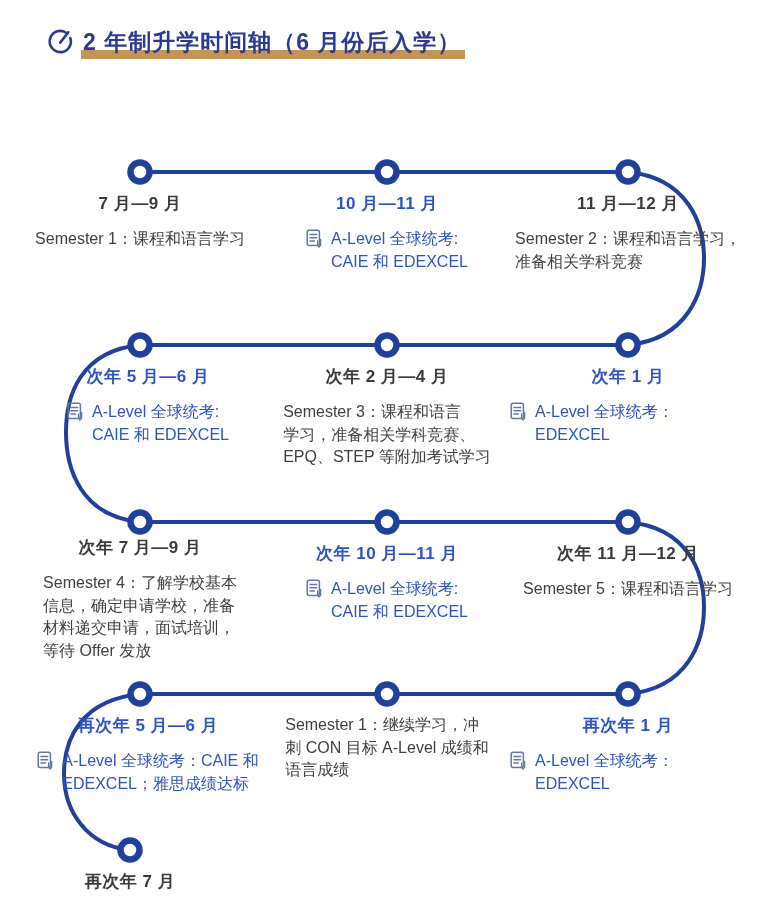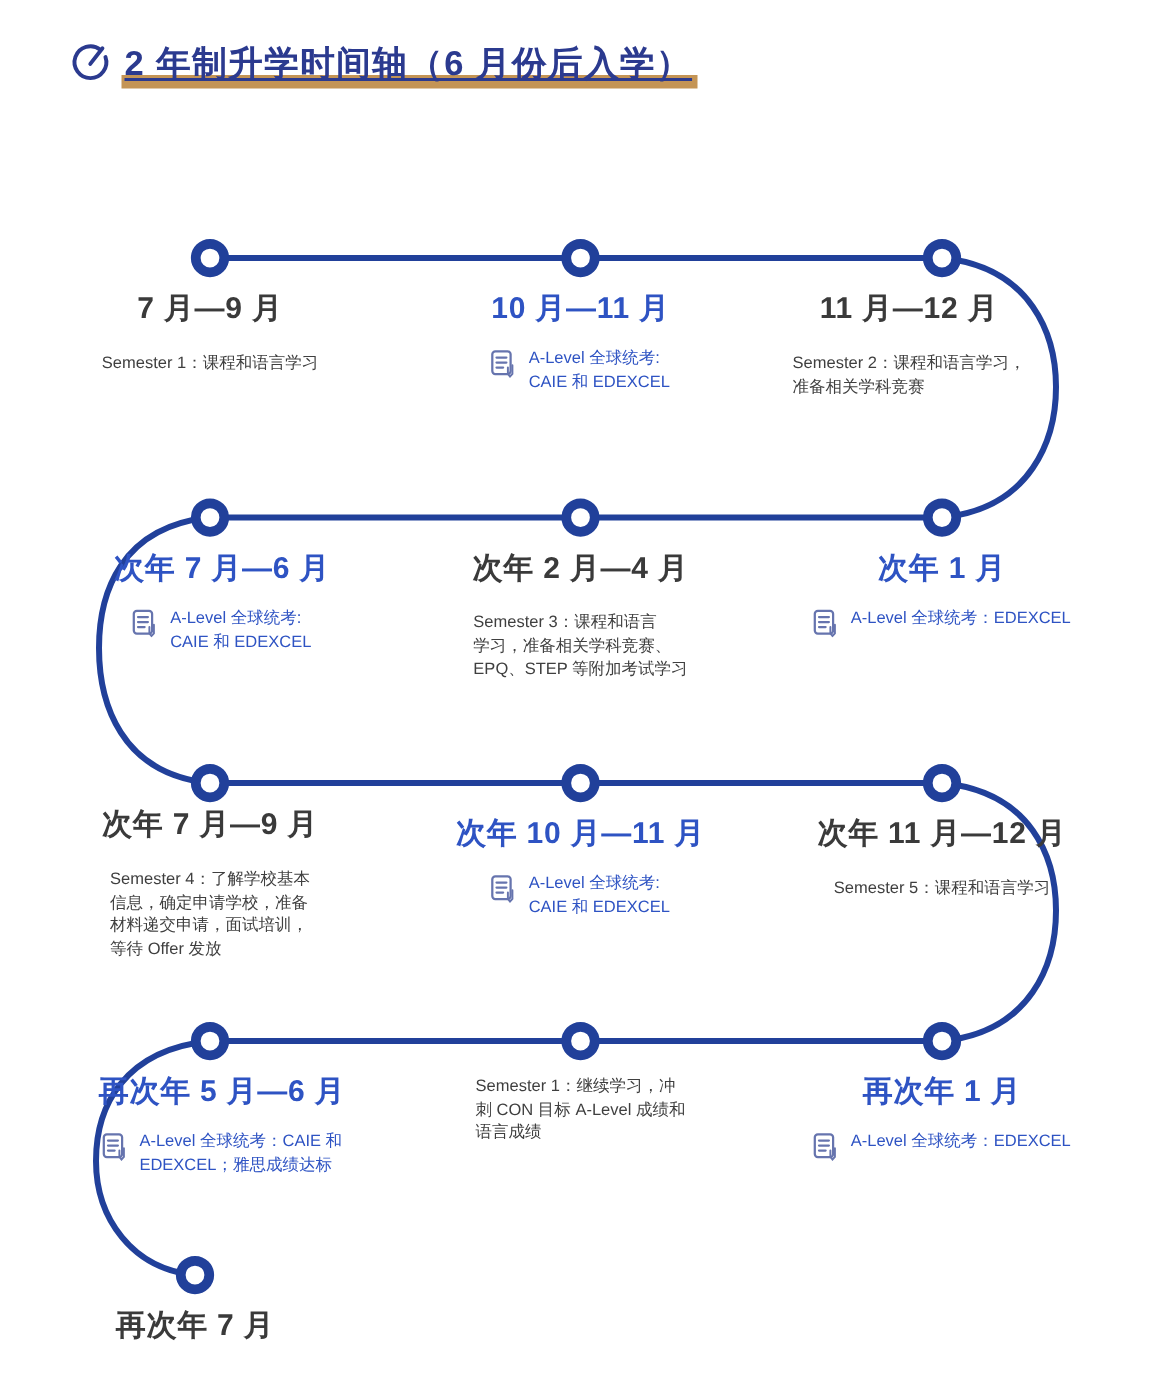--- a/index.html
+++ b/index.html
@@ -5,38 +5,38 @@
   html,body{margin:0;padding:0;background:#fff;}
   .canvas{
     position:relative;width:784px;height:916px;background:#ffffff;
     font-family:"Liberation Sans","DejaVu Sans",sans-serif;overflow:hidden;
   }
   
   .header{position:absolute;left:46px;top:26px;display:flex;align-items:center;gap:7px;}
   .clock-icon{flex:0 0 auto;width:30px;height:32px;}
   .title-text{
     position:relative;font-size:23px;font-weight:bold;color:#2B3A8F;
-    letter-spacing:1px;white-space:nowrap;z-index:0;text-decoration:underline;
+    letter-spacing:1px;white-space:nowrap;z-index:0;
   }
   .title-text::after{
     content:"";position:absolute;left:-2px;right:-4px;bottom:-1px;height:9px;
     background:#C49455;z-index:-1;
   }
   
   .timeline-svg{position:absolute;left:0;top:0;width:784px;height:916px;}
   
   .item{position:absolute;width:236px;text-align:center;}
   .item .date{
-    font-size:20px;font-weight:bold;color:#3A3A3A;letter-spacing:0.5px;
+    font-size:17px;font-weight:bold;color:#3A3A3A;letter-spacing:0.5px;
     margin:0 0 13px 0;white-space:nowrap;
   }
   .item.exam .date{color:#2E53C3;}
   .desc-wrap{display:inline-flex;align-items:flex-start;gap:8px;text-align:left;}
   .item .desc{
-    font-size:11px;line-height:1.42;color:#3F3F3F;white-space:pre-line;
+    font-size:16px;line-height:1.42;color:#3F3F3F;white-space:pre-line;
   }
   .item.exam .desc{color:#2E53C3;}
   .doc-icon{flex:0 0 auto;width:17px;height:19px;margin-top:1px;}
 </style>
 </head>
 <body>
 
 <div class="canvas">
 
   <svg class="timeline-svg" viewBox="0 0 784 916" xmlns="http://www.w3.org/2000/svg">
@@ -96,30 +96,30 @@
             <line x1="4" y1="8.7" x2="10.6" y2="8.7"></line>
             <line x1="4" y1="12" x2="8.4" y2="12"></line>
           <path d="M 14.6 10.5 V 16.2 L 13 18 L 11.6 16.2 V 12" stroke-width="1.3"></path>
         </svg>
       </span>
       <span class="desc">A-Level 全球统考:
 CAIE 和 EDEXCEL</span>
     </div>
   </div>
 
-  <div class="item semester" style="left:488px;top:192px;">
+  <div class="item semester" style="left:510px;top:192px;">
     <div class="date">11 月—12 月</div>
     <div class="desc-wrap">
         <span class="desc">Semester 2：课程和语言学习，
 准备相关学科竞赛</span>
       </div>
   </div>
 
   <div class="item exam" style="left:30px;top:365px;">
-    <div class="date">次年 7 月—6 月</div>
+    <div class="date">次年 5 月—6 月</div>
     <div class="desc-wrap">
       <span class="doc-icon">
         <svg viewBox="0 0 17 19" xmlns="http://www.w3.org/2000/svg" fill="none" stroke="#6674AE" stroke-width="1.5" stroke-linecap="round">
           <rect x="1.2" y="1.2" width="12.2" height="15.2" rx="2"></rect>
           <line x1="4" y1="5.4" x2="10.6" y2="5.4"></line>
             <line x1="4" y1="8.7" x2="10.6" y2="8.7"></line>
             <line x1="4" y1="12" x2="8.4" y2="12"></line>
           <path d="M 14.6 10.5 V 16.2 L 13 18 L 11.6 16.2 V 12" stroke-width="1.3"></path>
         </svg>
       </span>

